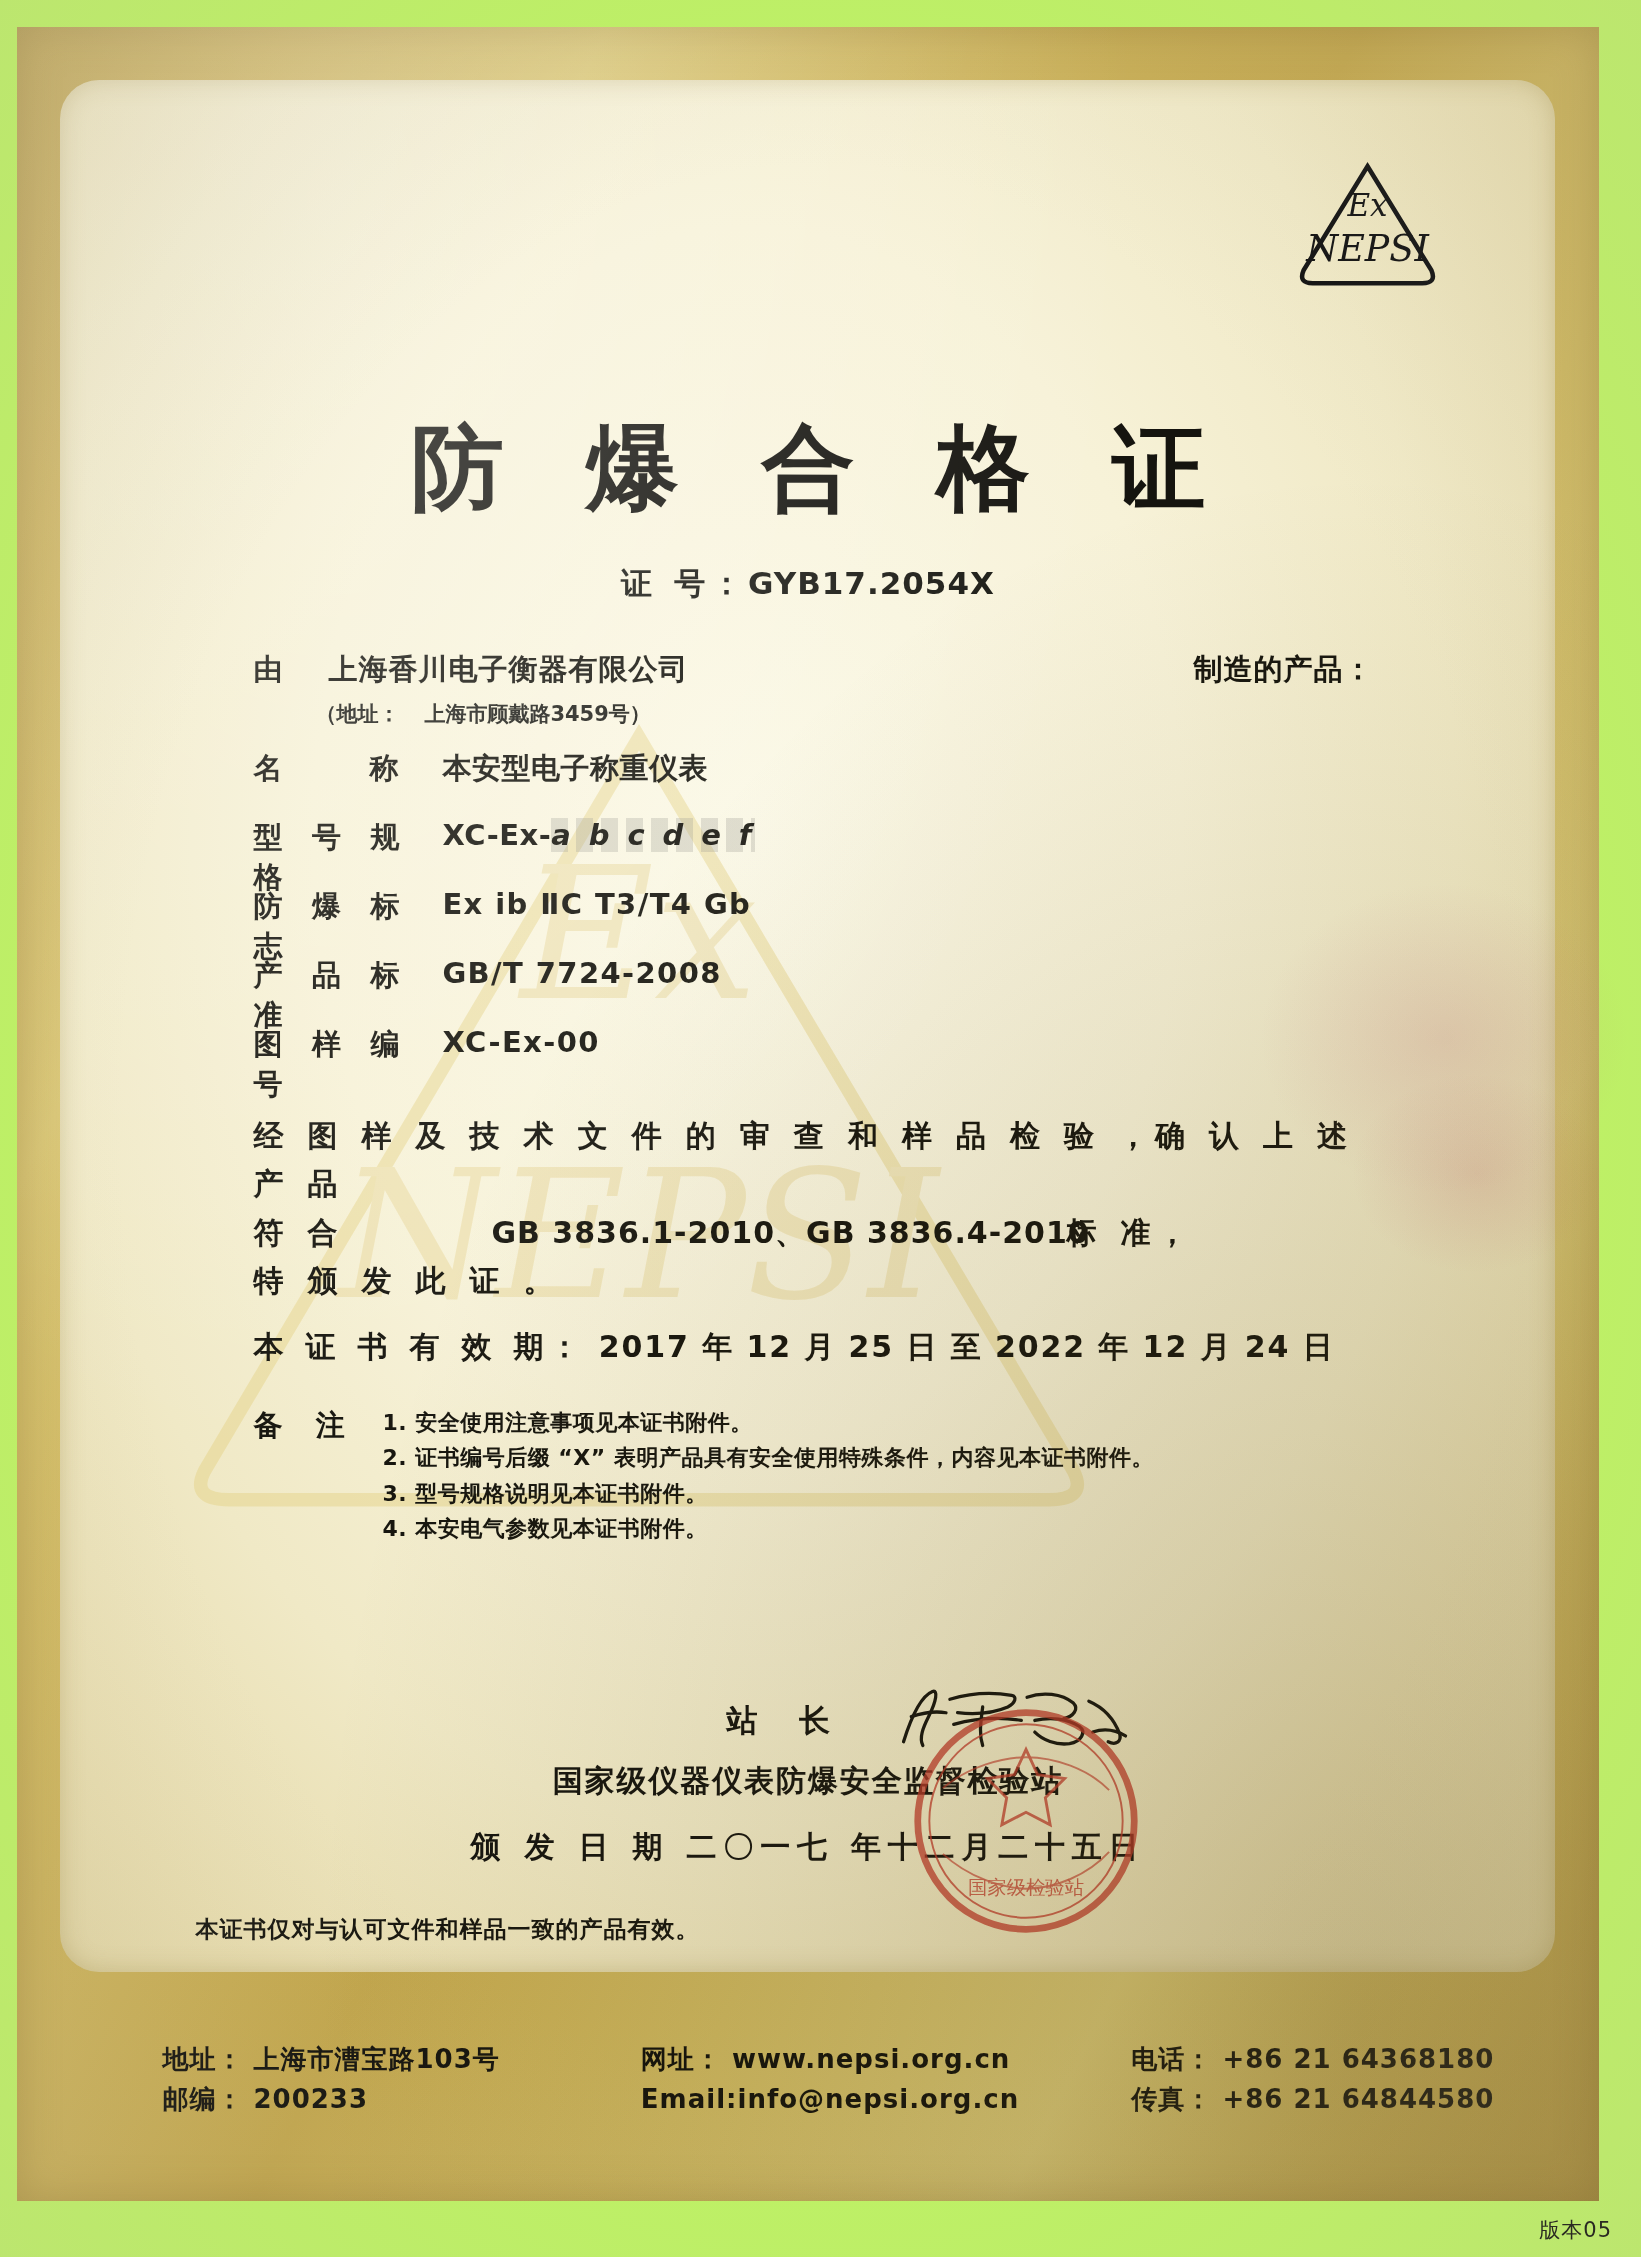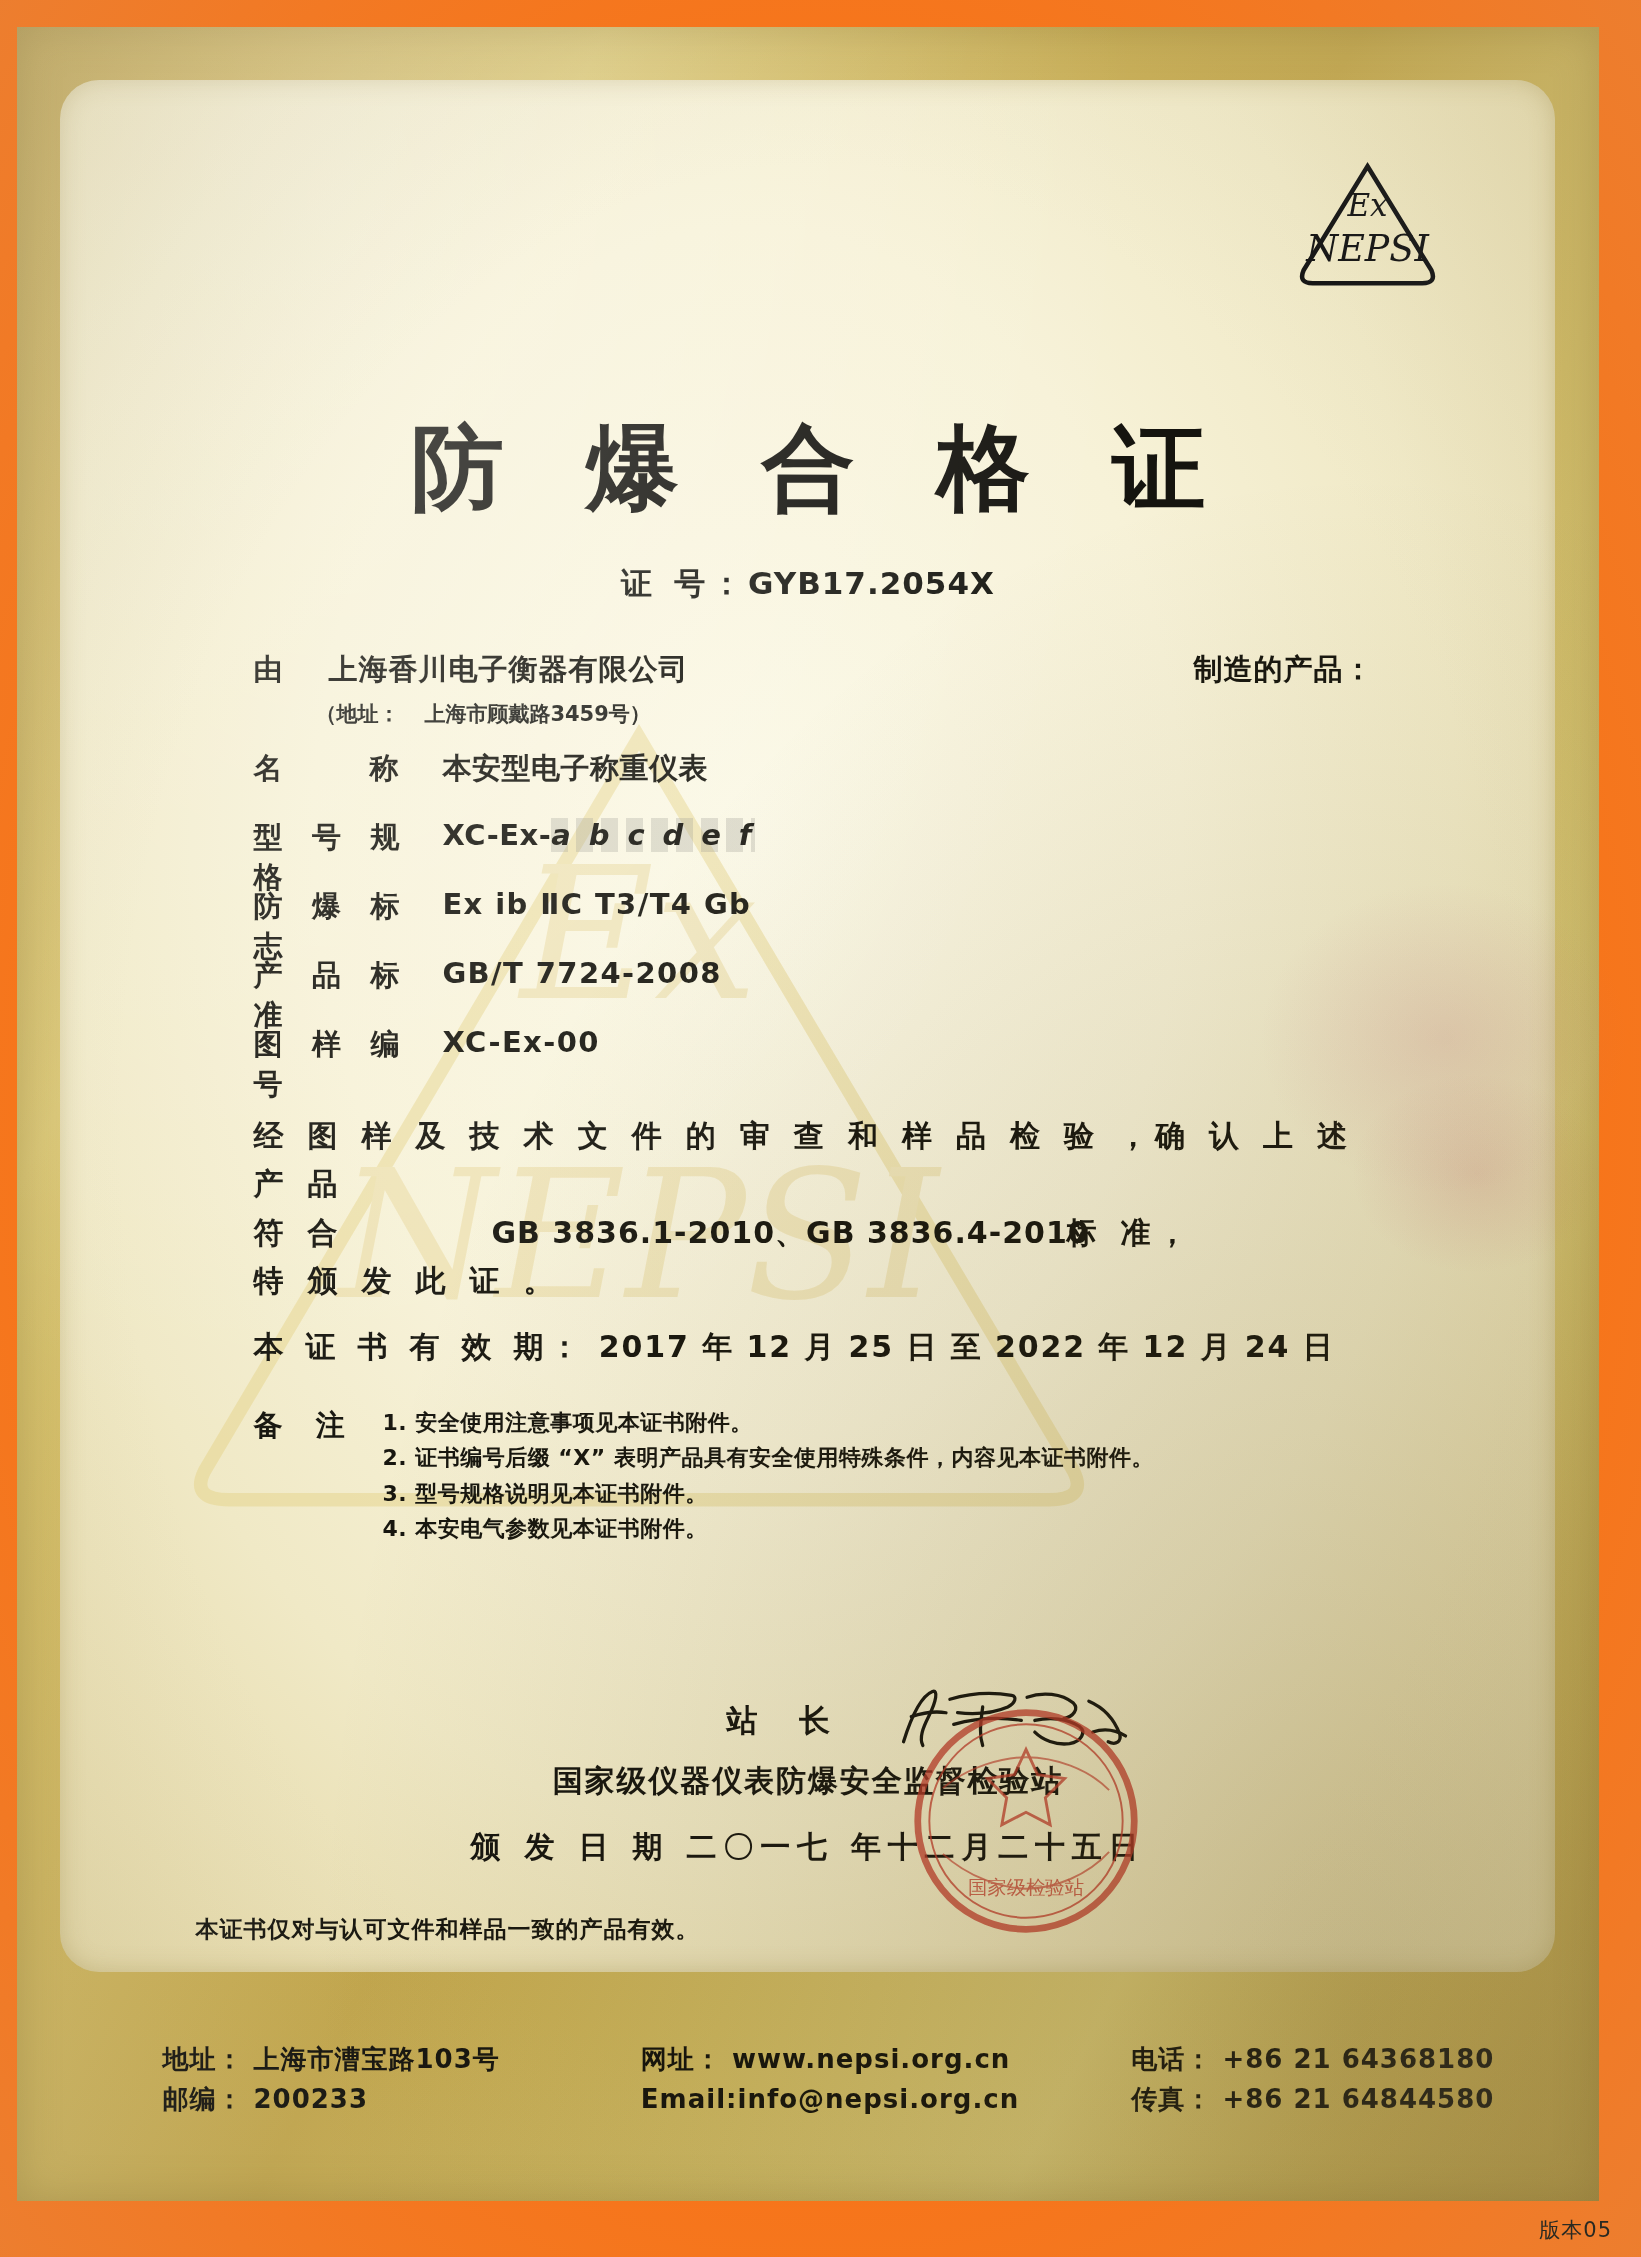--- a/index.html
+++ b/index.html
@@ -12,21 +12,21 @@
     height: 2257px;
     font-family: "DejaVu Sans", "Liberation Sans", sans-serif;
     overflow: hidden;
   }
 
   
   .scan-page {
     position: relative;
     width: 1641px;
     height: 2257px;
-    background: #f97316;
+    background: #bef264;
   }
   .scan-noise {
     position: absolute;
     inset: 0;
     background:
       radial-gradient(ellipse at 88% 46%, rgba(190,120,120,0.22) 0%, rgba(190,120,120,0) 9%),
       radial-gradient(ellipse at 90% 52%, rgba(180,90,90,0.18) 0%, rgba(180,90,90,0) 6%),
       radial-gradient(ellipse at 50% 50%, rgba(255,255,255,0) 60%, rgba(180,175,160,0.18) 100%);
     pointer-events: none;
   }

